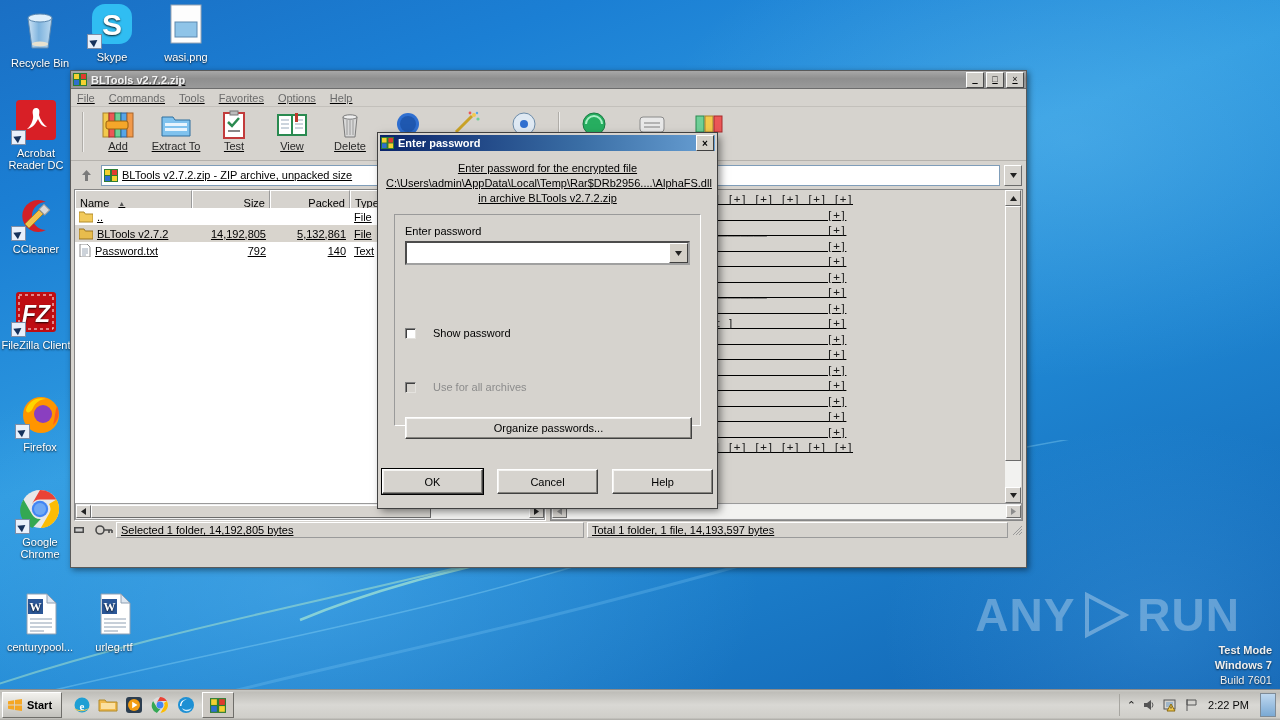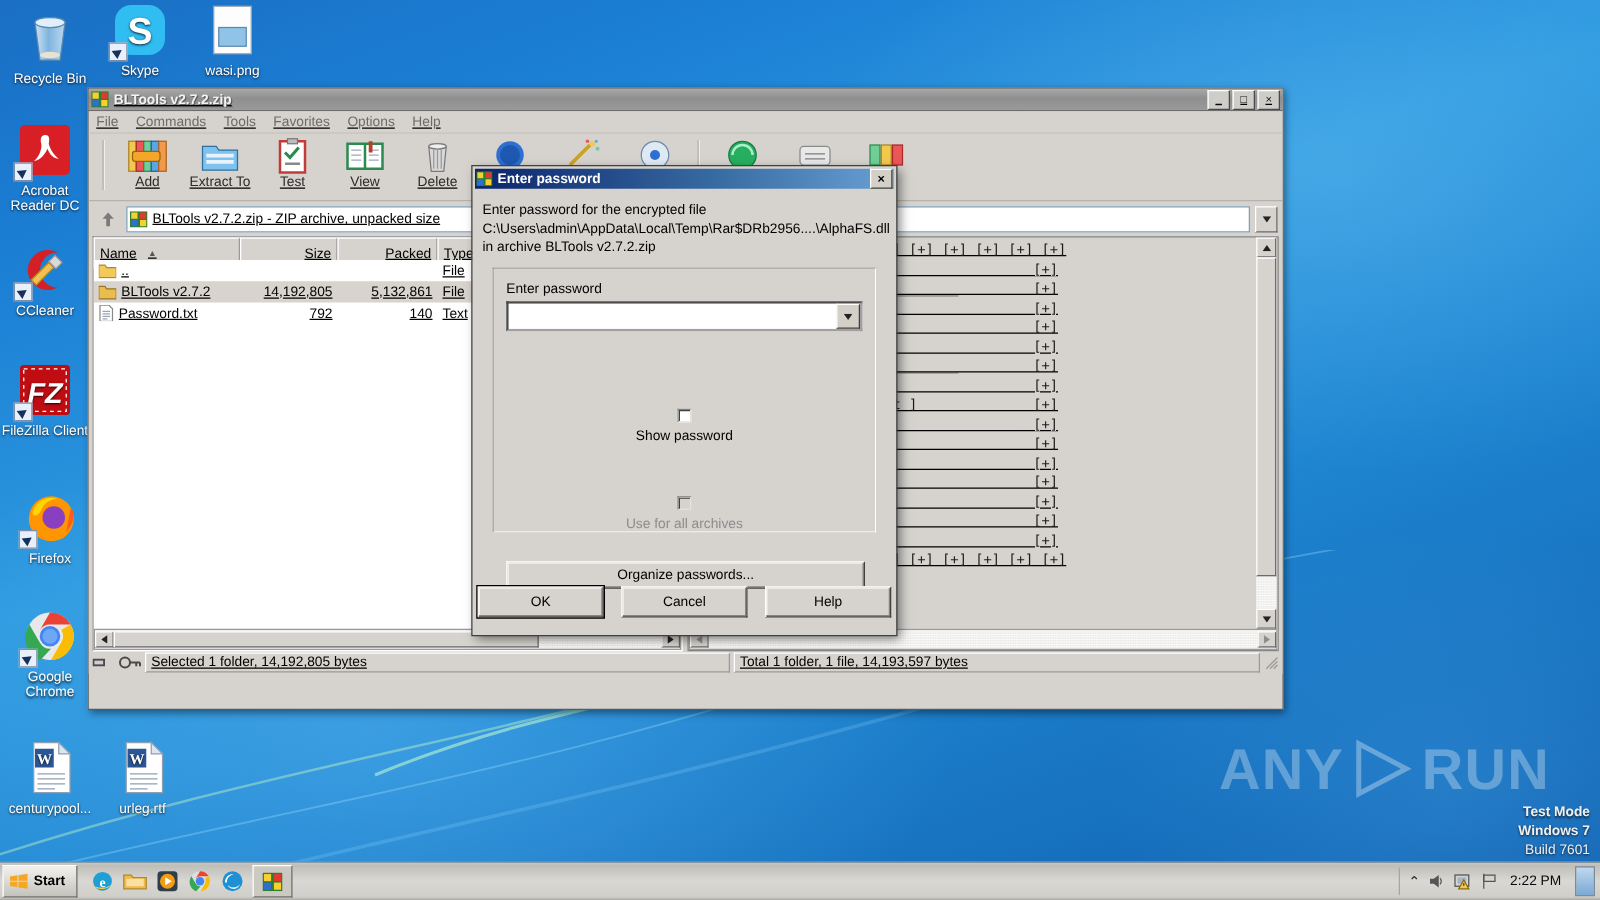--- a/index.html
+++ b/index.html
@@ -87,30 +87,30 @@
 
   
   #pwdlg{position:absolute;left:378px;top:133px;width:335px;height:371px;background:#d6d3ce;
     border:2px solid #d6d3ce;box-shadow:3px 3px 8px rgba(0,0,0,.5);outline:1px solid #404040;}
   .dlg-title{height:16px;background:linear-gradient(to right,#0a246a,#3a6ea5 60%,#69a0d4);
     display:flex;align-items:center;padding:0 1px;}
   .dlg-title .t{color:#fff;font-weight:bold;font-size:11px;margin-left:4px;flex:1;}
   .dlg-close{width:16px;height:14px;background:#d4d0c8;border:1px solid #fff;border-right-color:#404040;
     border-bottom-color:#404040;display:flex;align-items:center;justify-content:center;font-size:10px;
     font-weight:bold;color:#000;}
-  .dlg-msg{text-align:left;font-size:11px;color:#000;line-height:15px;padding:10px 6px 8px;}
+  .dlg-msg{text-align:center;font-size:11px;color:#000;line-height:15px;padding:10px 6px 8px;text-decoration:underline;}
   .grp{margin:0 14px;border:1px solid #9a9a9a;border-top-color:#fff;border-left-color:#fff;position:relative;height:210px;}
   .grp-in{position:absolute;left:-1px;top:-1px;right:-1px;bottom:-1px;border:1px solid #fff;
     border-top-color:#9a9a9a;border-left-color:#9a9a9a;padding:10px;box-sizing:border-box;}
   .lbl11{font-size:11px;color:#000;}
   .combo{margin-top:4px;height:20px;display:flex;border:2px inset #a0a0a0;background:#fff;}
   .combo input{flex:1;border:0;outline:0;height:100%;font-size:11px;padding:0 3px;font-family:"Liberation Sans",sans-serif;}
   .combo .arrow{width:17px;background:#d4d0c8;border:1px solid #fff;border-right-color:#404040;
     border-bottom-color:#404040;display:flex;align-items:center;justify-content:center;font-size:7px;}
-  .chk-row{display:flex;align-items:center;gap:5px;font-size:11px;color:#000;flex-direction:column;}
+  .chk-row{display:flex;align-items:center;gap:17px;font-size:11px;color:#000;}
   .chk{width:11px;height:11px;background:#fff;border:1px solid #808080;border-right-color:#e4e2de;
     border-bottom-color:#e4e2de;box-shadow:inset 1px 1px 0 #404040;box-sizing:border-box;}
   .chk.dis{background:#d6d3ce;}
   .dim{color:#8c8c8c;}
   .btn{background:#d6d3ce;border:1px solid #fff;border-right-color:#404040;border-bottom-color:#404040;
     box-shadow:inset -1px -1px 0 #86847f,inset 1px 1px 0 #f4f3f1;font-size:11px;color:#000;
     display:flex;align-items:center;justify-content:center;font-family:"Liberation Sans",sans-serif;}
   .btn.default{outline:1px solid #000;}
   .dlg-btnrow{position:absolute;left:0;right:0;bottom:12px;display:flex;justify-content:center;gap:14px;}
   .dlg-btnrow .btn{width:99px;height:23px;}

